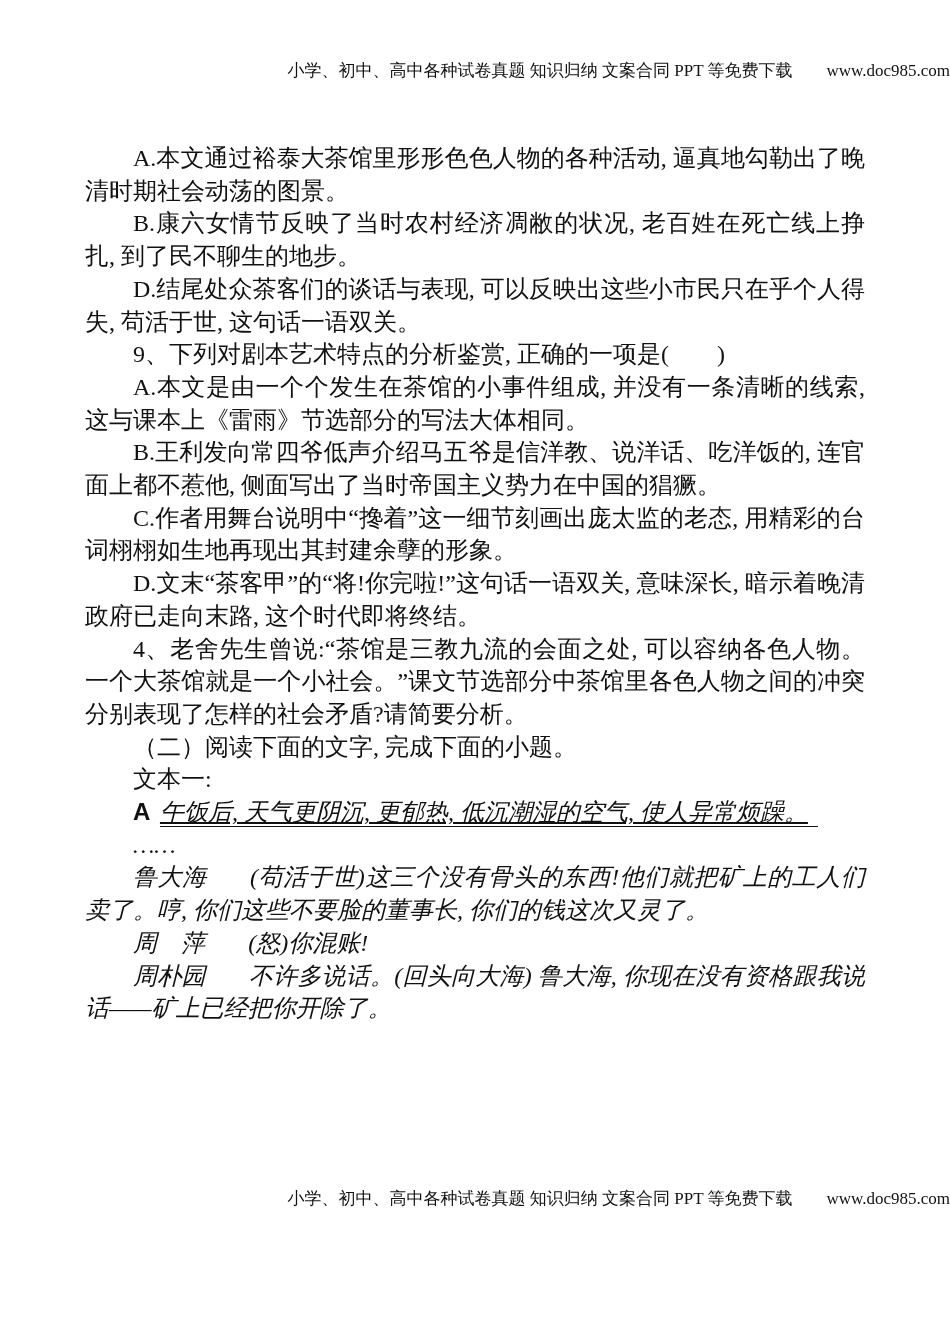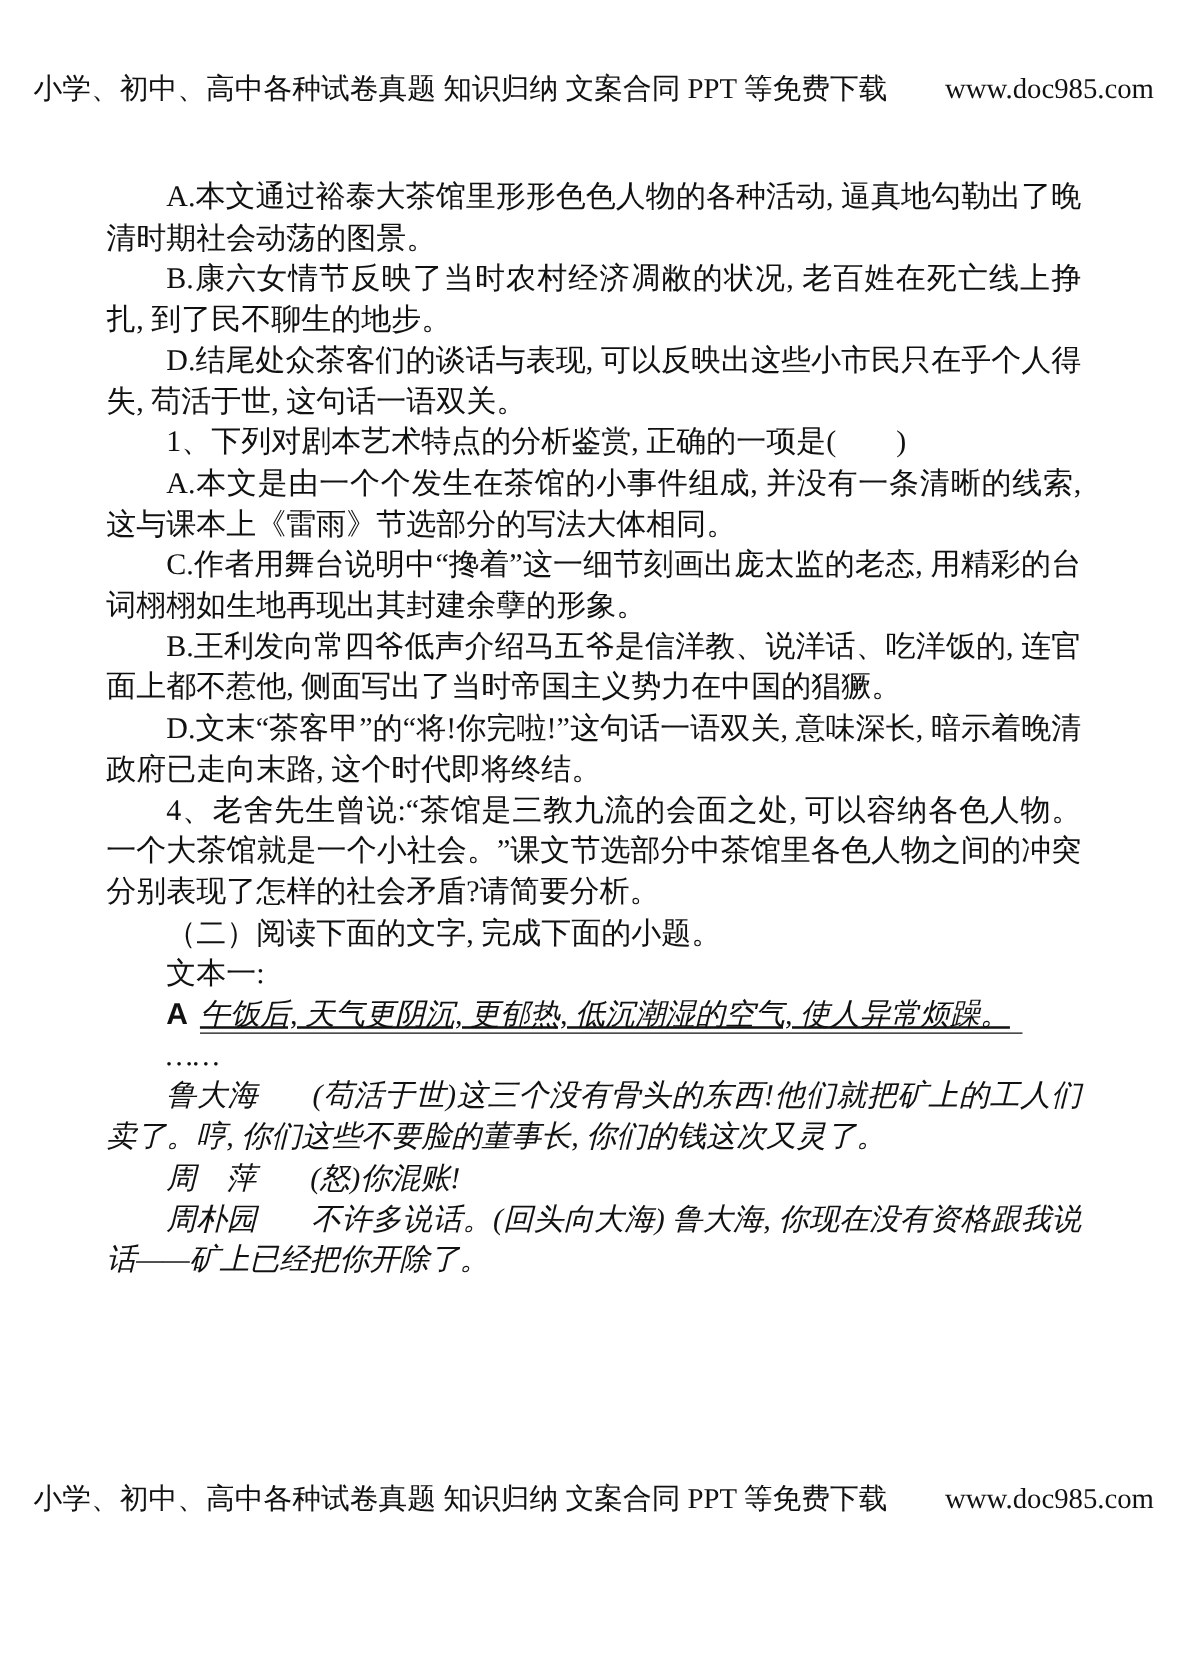--- a/index.html
+++ b/index.html
@@ -2,22 +2,22 @@
 <html><head>
 <meta charset="utf-8">
 <style>
   html,body { margin:0; padding:0; }
   body {
     width:950px; height:1344px; background:#ffffff; position:relative;
     font-family:"Liberation Serif","DejaVu Serif",serif; color:#111111;
     overflow:hidden;
   }
   .hf {
-    position:absolute; left:0; width:950px; text-align:center;
-    font-size:23px; line-height:22px; color:#111111; white-space:pre;
+    position:absolute; left:0; width:950px; text-align:right;
+    font-size:17px; line-height:22px; color:#111111; white-space:pre;
   }
   .header { top:60px; }
   .footer { top:1188px; }
   .content {
     position:absolute; left:85px; top:142px; width:780px;
     font-size:24px; line-height:32.7px; text-align:justify;
   }
   .para { margin:0; text-indent:2em; }
   .title-line { margin:0; text-indent:0; text-align:center; }
   .kai { font-style:italic; }
@@ -34,24 +34,24 @@
 <body>
 
 <div class="hf header">小学、初中、高中各种试卷真题 知识归纳 文案合同 PPT 等免费下载　　www.doc985.com</div>
 
 <div class="content">
 
   <p class="para">A.本文通过裕泰大茶馆里形形色色人物的各种活动, 逼真地勾勒出了晚清时期社会动荡的图景。</p>
   <p class="para">B.康六女情节反映了当时农村经济凋敝的状况, 老百姓在死亡线上挣扎, 到了民不聊生的地步。</p>
   <p class="para">D.结尾处众茶客们的谈话与表现, 可以反映出这些小市民只在乎个人得失, 苟活于世, 这句话一语双关。</p>
 
-  <p class="para">1、下列对剧本艺术特点的分析鉴赏, 正确的一项是(　　)</p>
+  <p class="para">9、下列对剧本艺术特点的分析鉴赏, 正确的一项是(　　)</p>
   <p class="para">A.本文是由一个个发生在茶馆的小事件组成, 并没有一条清晰的线索, 这与课本上《雷雨》节选部分的写法大体相同。</p>
+  <p class="para">B.王利发向常四爷低声介绍马五爷是信洋教、说洋话、吃洋饭的, 连官面上都不惹他, 侧面写出了当时帝国主义势力在中国的猖獗。</p>
   <p class="para">C.作者用舞台说明中“搀着”这一细节刻画出庞太监的老态, 用精彩的台词栩栩如生地再现出其封建余孽的形象。</p>
-  <p class="para">B.王利发向常四爷低声介绍马五爷是信洋教、说洋话、吃洋饭的, 连官面上都不惹他, 侧面写出了当时帝国主义势力在中国的猖獗。</p>
   <p class="para">D.文末“茶客甲”的“将!你完啦!”这句话一语双关, 意味深长, 暗示着晚清政府已走向末路, 这个时代即将终结。</p>
 
   <p class="para">4、老舍先生曾说:“茶馆是三教九流的会面之处, 可以容纳各色人物。一个大茶馆就是一个小社会。”课文节选部分中茶馆里各色人物之间的冲突分别表现了怎样的社会矛盾?请简要分析。</p>
 
   <p class="para">（二）阅读下面的文字, 完成下面的小题。</p>
   <p class="para">文本一:</p>
 
 
   <p class="para"><span class="a-label">A</span><span class="kai ul-text">午饭后, 天气更阴沉, 更郁热, 低沉潮湿的空气, 使人异常烦躁。</span></p>
 

